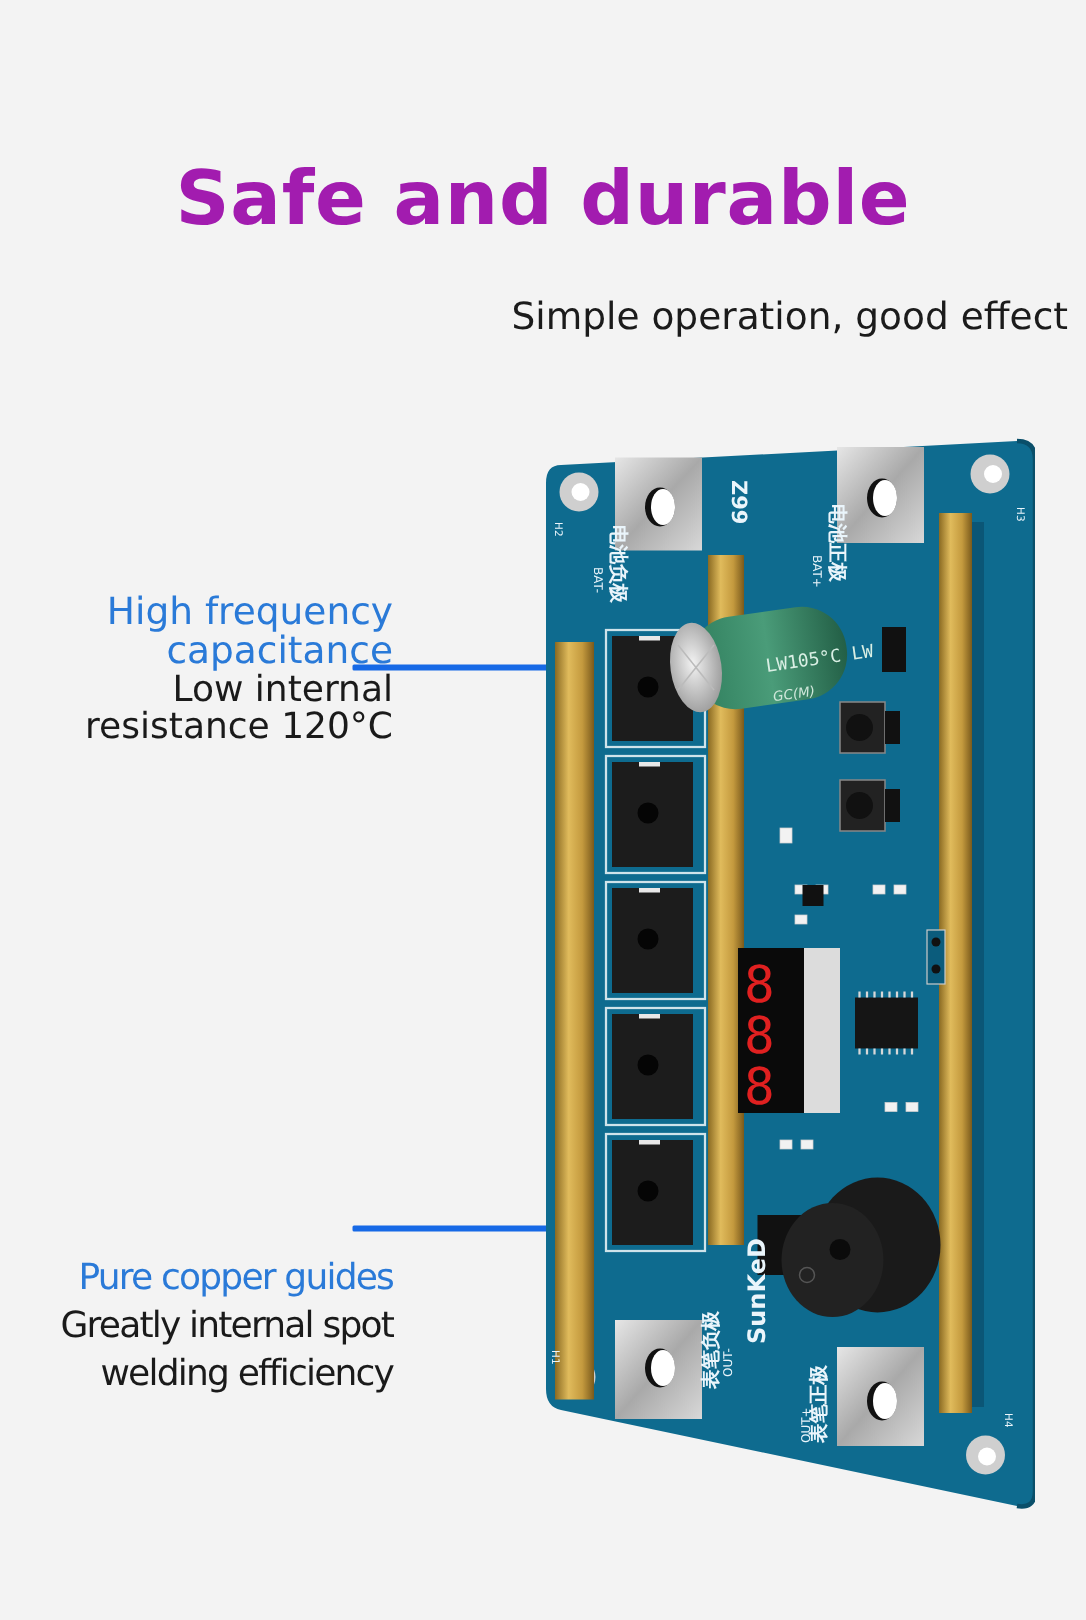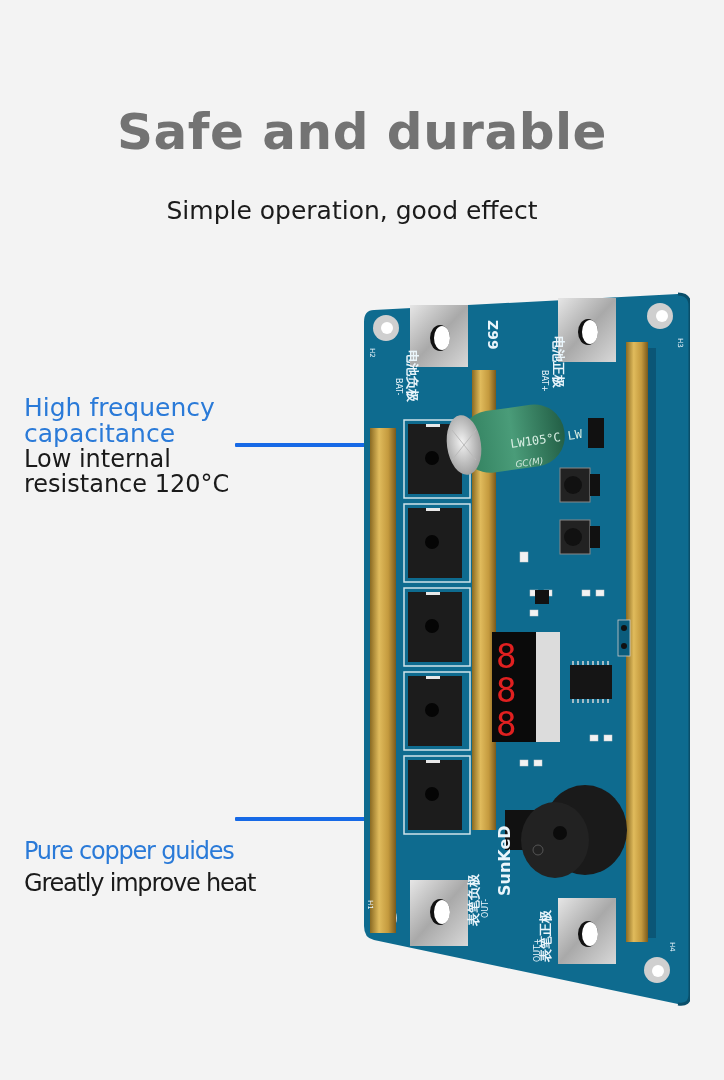--- a/index.html
+++ b/index.html
@@ -5,29 +5,29 @@
   html, body { margin: 0; padding: 0; }
   body {
     width: 724px; height: 1080px; overflow: hidden;
     background: #f3f3f3;
     font-family: "DejaVu Sans", sans-serif;
     position: relative;
   }
   .title {
     position: absolute; left: 0; top: 103px; width: 724px;
     text-align: center; font-size: 50px; font-weight: bold;
-    color: #737373; letter-spacing: 0.5px;
+    color: #a21caf; letter-spacing: 0.5px;
     font-family: "DejaVu Sans", sans-serif;
   }
   .subtitle {
-    position: absolute; left: 4px; top: 196px; width: 696px;
-    text-align: center; font-size: 25px; color: #1b1b1b;
+    position: absolute; left: 16px; top: 196px; width: 696px;
+    text-align: right; font-size: 25px; color: #1b1b1b;
     font-family: "DejaVu Sans", sans-serif;
   }
-  .callout { position: absolute; text-align: left; margin-left: 24px; }
+  .callout { position: absolute; text-align: right; }
   .callout .hl { color: #2a7ad8; line-height: 26px; }
   .callout .desc { color: #1a1a1a; line-height: 25px; }
   .c1 { left: 0px; top: 395px; width: 262px; }
   .c1 .hl { font-size: 25px; }
   .c1 .desc { font-size: 24px; }
   .c2 { left: 0px; top: 836px; width: 262px; letter-spacing: -1.2px; }
   .c2 .hl { font-size: 24px; line-height: 31px; }
   .c2 .desc { font-size: 24px; line-height: 32px; }
   .leader {
     position: absolute; height: 4px; background: #1669e6; border-radius: 1px;
@@ -43,21 +43,22 @@
 <div class="callout c1">
   <div class="hl">High frequency</div>
   <div class="hl">capacitance</div>
   <div class="desc">Low internal</div>
   <div class="desc">resistance 120°C</div>
 </div>
 <div class="leader" style="left:235px; top:443px; width:228px;"></div>
 
 <div class="callout c2">
   <div class="hl">Pure copper guides</div>
-  <div class="desc">Greatly improve heat</div>
+  <div class="desc">Greatly internal spot</div>
+  <div class="desc">welding efficiency</div>
 </div>
 <div class="leader" style="left:235px; top:817px; width:137px;"></div>
 
 <svg class="board" viewBox="0 0 330 720" xmlns="http://www.w3.org/2000/svg">
   <defs>
     <linearGradient id="pad" x1="0" x2="1" y1="0" y2="1">
       <stop offset="0" stop-color="#e6e6e6"></stop>
       <stop offset="0.5" stop-color="#a9a9a9"></stop>
       <stop offset="1" stop-color="#d8d8d8"></stop>
     </linearGradient>

